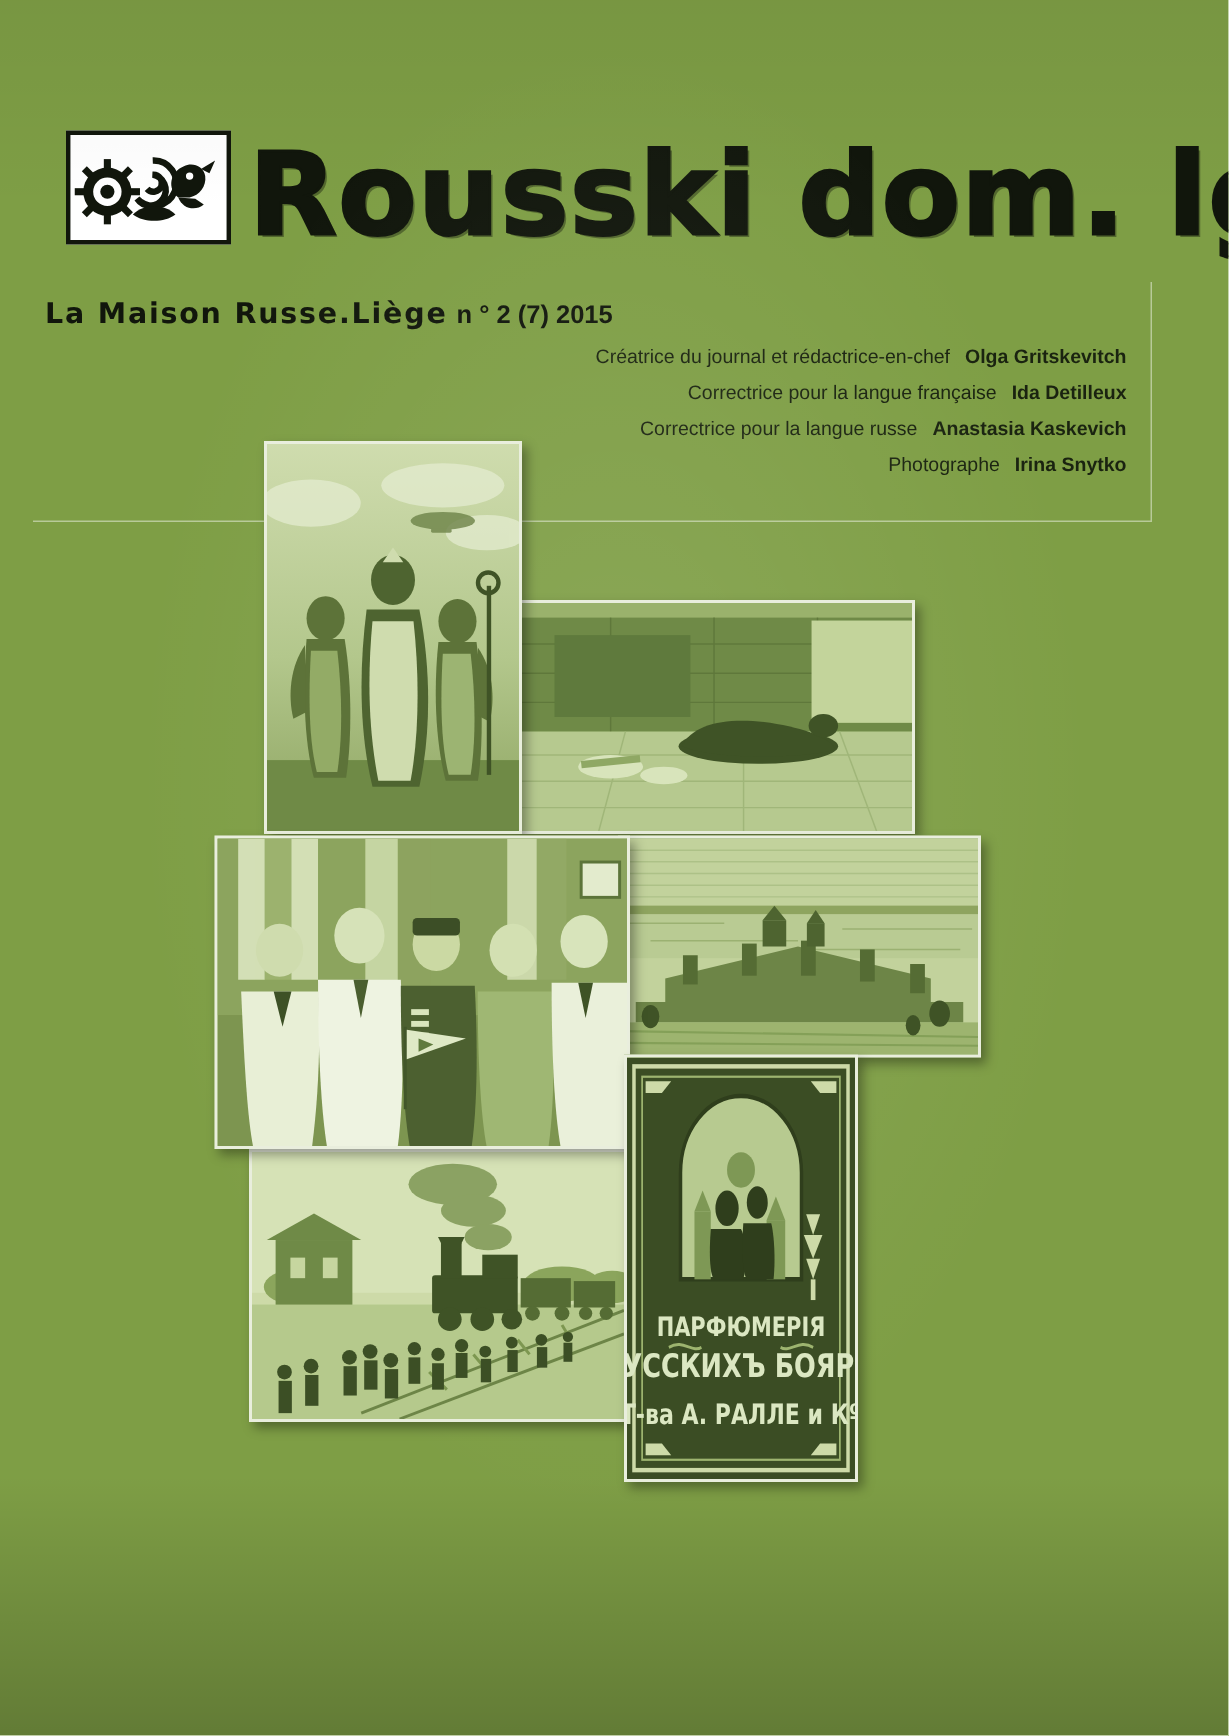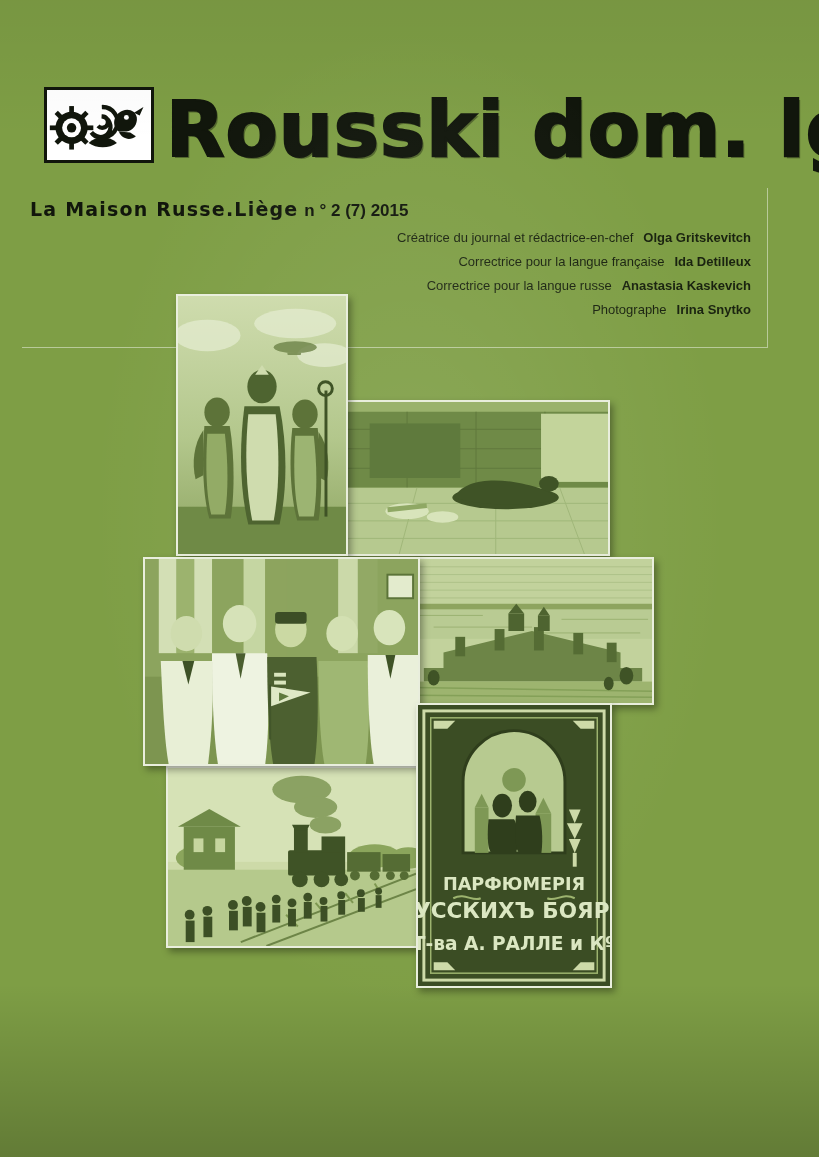--- a/index.html
+++ b/index.html
@@ -142,21 +142,21 @@
     overflow: hidden;
     box-shadow: 3px 4px 7px rgba(0,0,0,0.35);
   }
   .photo svg { display: block; width: 100%; height: 100%; }
 
   #photo-muses   { left: 176px; top: 294px;  width: 172px; height: 262px; z-index: 3; }
   #photo-memorial{ left: 346px; top: 400px;  width: 264px; height: 156px; z-index: 2; }
   #photo-veterans{ left: 143px; top: 557px;  width: 277px; height: 209px; z-index: 4; }
   #photo-fortress{ left: 412px; top: 557px;  width: 242px; height: 148px; z-index: 3; }
   #photo-train   { left: 166px; top: 766px;  width: 252px; height: 182px; z-index: 2; }
-  #photo-poster  { left: 416px; top: 703px;  width: 196px; height: 285px; z-index: 5; }
+  #photo-poster  { left: 416px; top: 703px;  width: 156px; height: 285px; z-index: 5; }
 </style>
 </head>
 <body>
 
 <div id="page">
 
   <div id="masthead">
 
     <div id="logo-box">
       <svg viewBox="0 0 110 76" xmlns="http://www.w3.org/2000/svg" aria-hidden="true">

